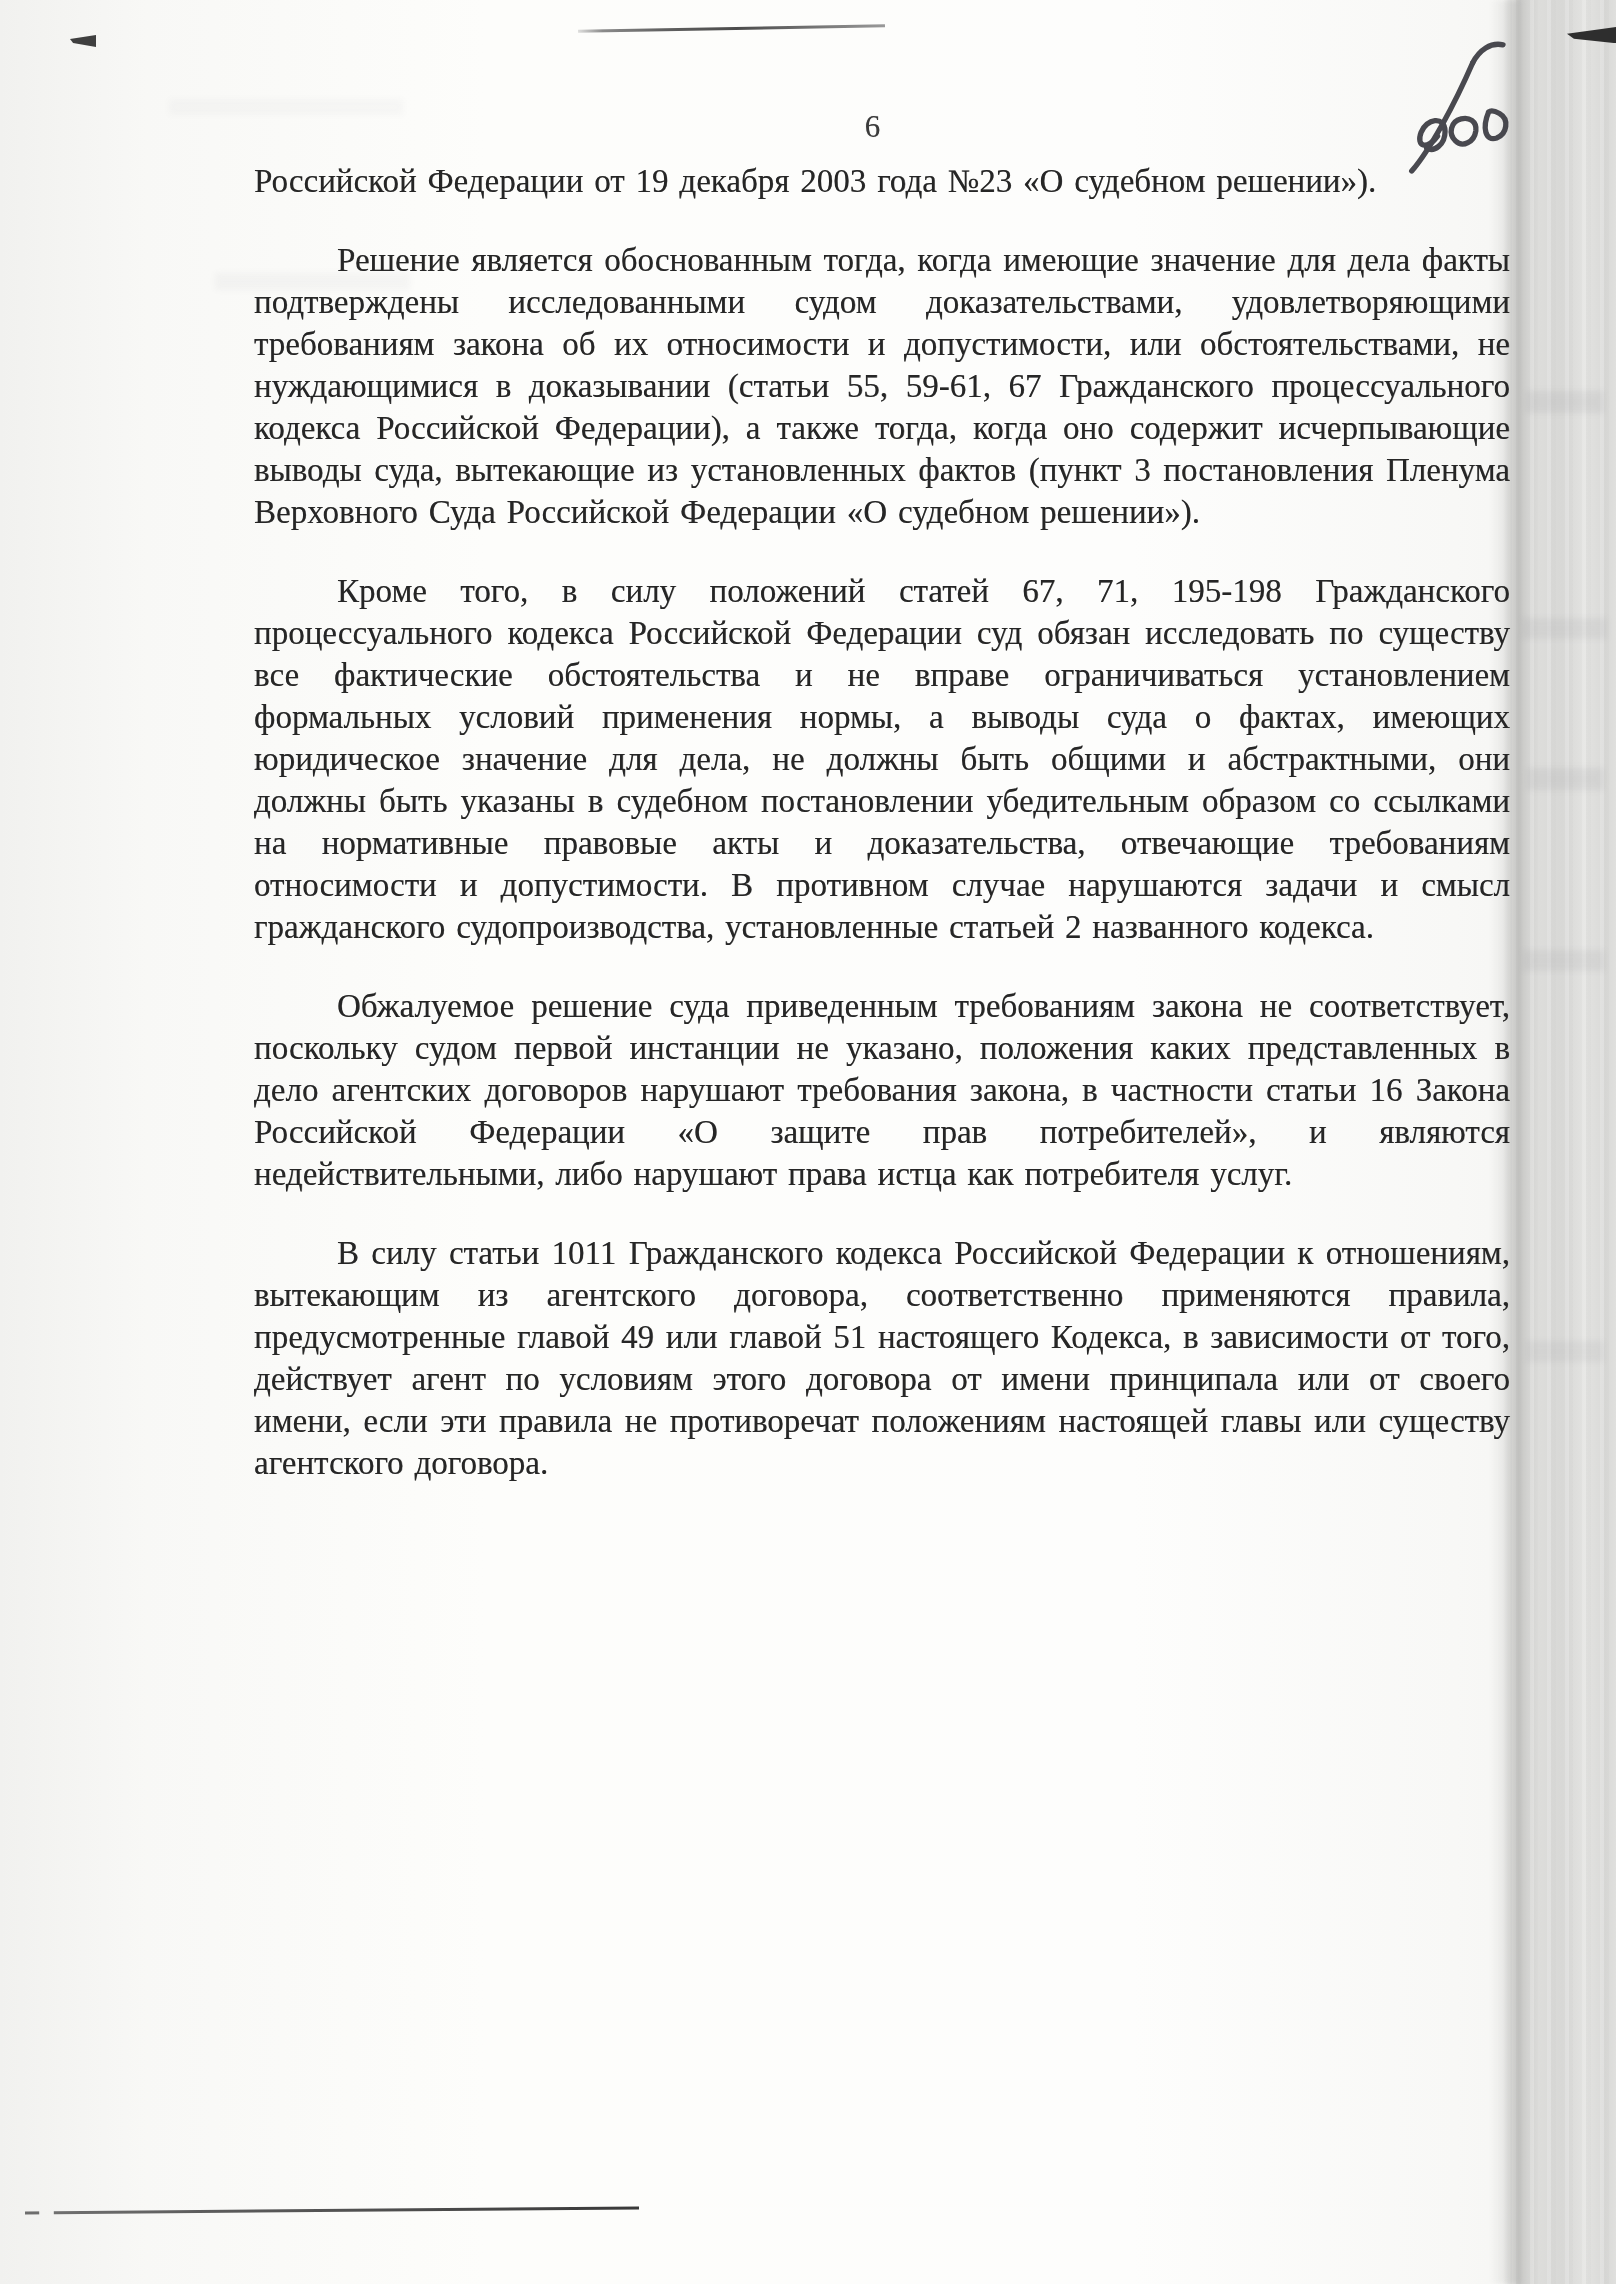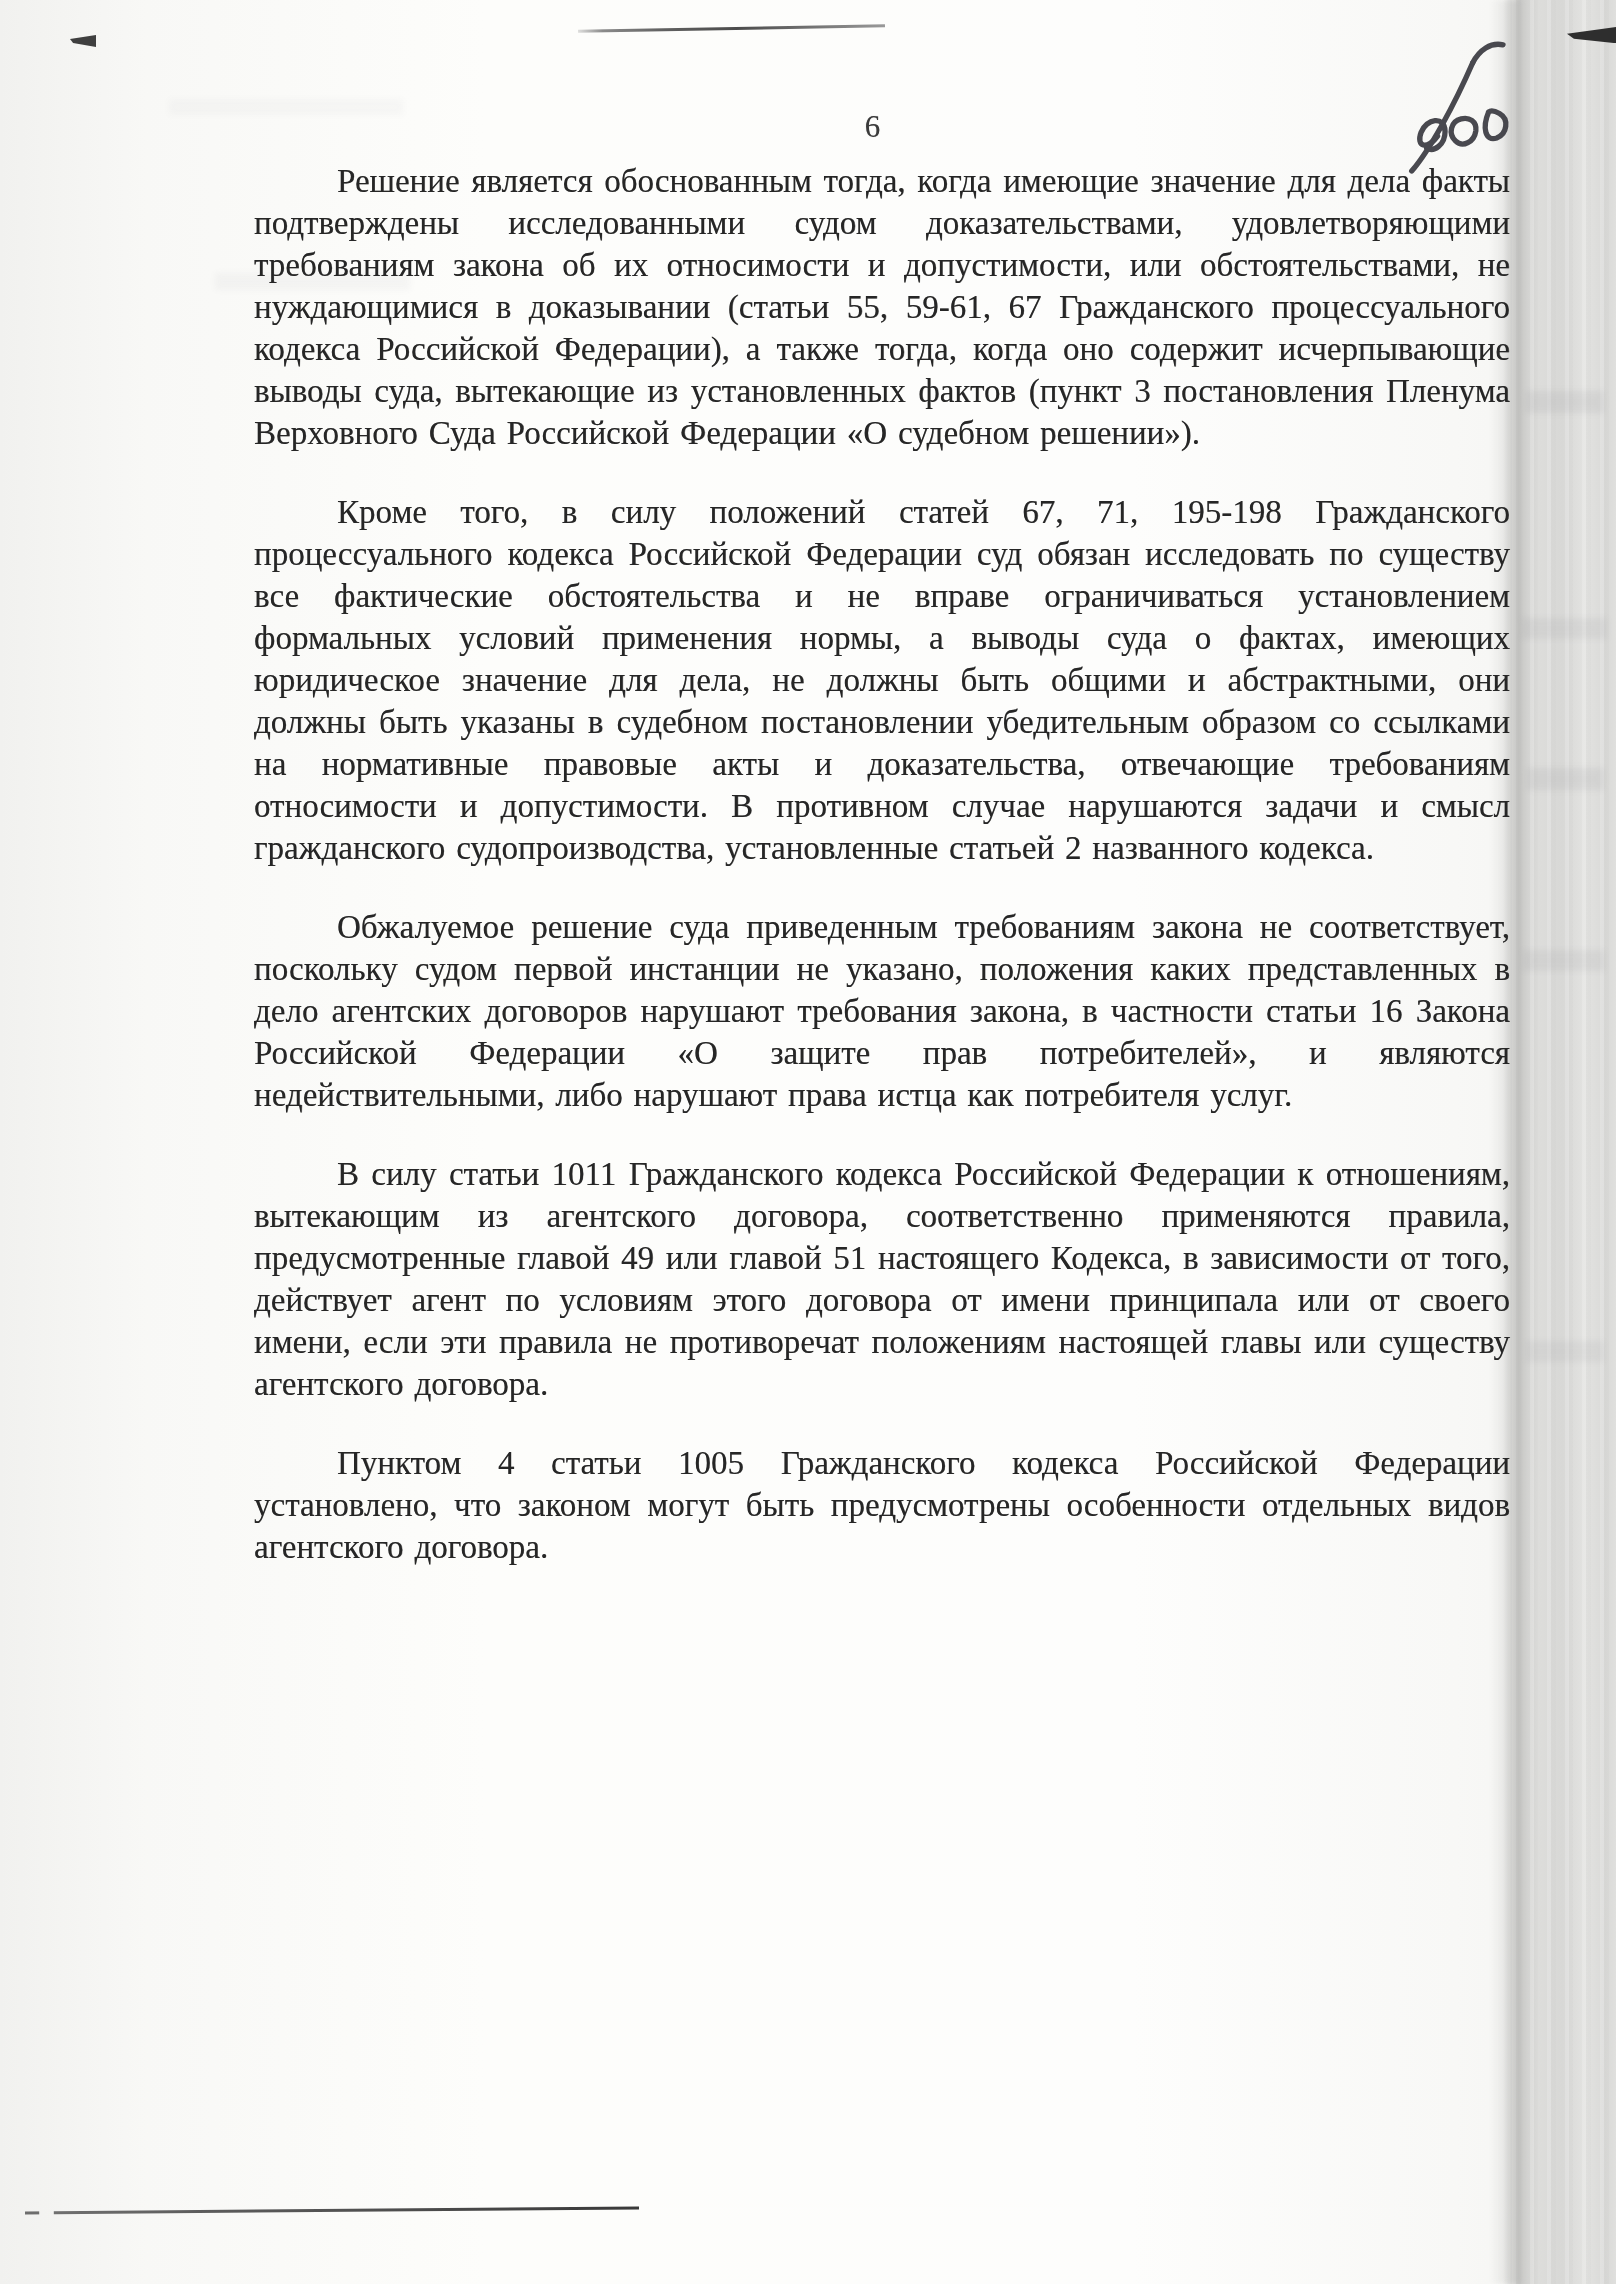--- a/index.html
+++ b/index.html
@@ -103,21 +103,21 @@
         <path d="M96,126 C80,128 74,146 84,158 C94,170 112,162 116,146 C119,132 108,124 96,126"></path>
         <path d="M138,120 C126,142 128,164 146,160 C162,156 168,134 154,124 C147,119 141,118 138,120"></path>
       </g>
     </svg>
     <span class="hidden-label">доб</span>
   </div>
 
   <div class="page-number">6</div>
 
   <div class="content">
+    <p class="para">Российской Федерации от 19 декабря 2003 года №23 «О судебном решении»).</p>
     <p class="para indent">Решение является обоснованным тогда, когда имеющие значение для дела факты подтверждены исследованными судом доказательствами, удовлетворяющими требованиям закона об их относимости и допустимости, или обстоятельствами, не нуждающимися в доказывании (статьи 55, 59-61, 67 Гражданского процессуального кодекса Российской Федерации), а также тогда, когда оно содержит исчерпывающие выводы суда, вытекающие из установленных фактов (пункт 3 постановления Пленума Верховного Суда Российской Федерации «О судебном решении»).</p>
     <p class="para indent">Кроме того, в силу положений статей 67, 71, 195-198 Гражданского процессуального кодекса Российской Федерации суд обязан исследовать по существу все фактические обстоятельства и не вправе ограничиваться установлением формальных условий применения нормы, а выводы суда о фактах, имеющих юридическое значение для дела, не должны быть общими и абстрактными, они должны быть указаны в судебном постановлении убедительным образом со ссылками на нормативные правовые акты и доказательства, отвечающие требованиям относимости и допустимости. В противном случае нарушаются задачи и смысл гражданского судопроизводства, установленные статьей 2 названного кодекса.</p>
     <p class="para indent">Обжалуемое решение суда приведенным требованиям закона не соответствует, поскольку судом первой инстанции не указано, положения каких представленных в дело агентских договоров нарушают требования закона, в частности статьи 16 Закона Российской Федерации «О защите прав потребителей», и являются недействительными, либо нарушают права истца как потребителя услуг.</p>
     <p class="para indent">В силу статьи 1011 Гражданского кодекса Российской Федерации к отношениям, вытекающим из агентского договора, соответственно применяются правила, предусмотренные главой 49 или главой 51 настоящего Кодекса, в зависимости от того, действует агент по условиям этого договора от имени принципала или от своего имени, если эти правила не противоречат положениям настоящей главы или существу агентского договора.</p>
-    <p class="para indent">Пунктом 4 статьи 1005 Гражданского кодекса Российской Федерации установлено, что законом могут быть предусмотрены особенности отдельных видов агентского договора.</p>
   </div>
 
 </div>
 
 
 </body></html>

